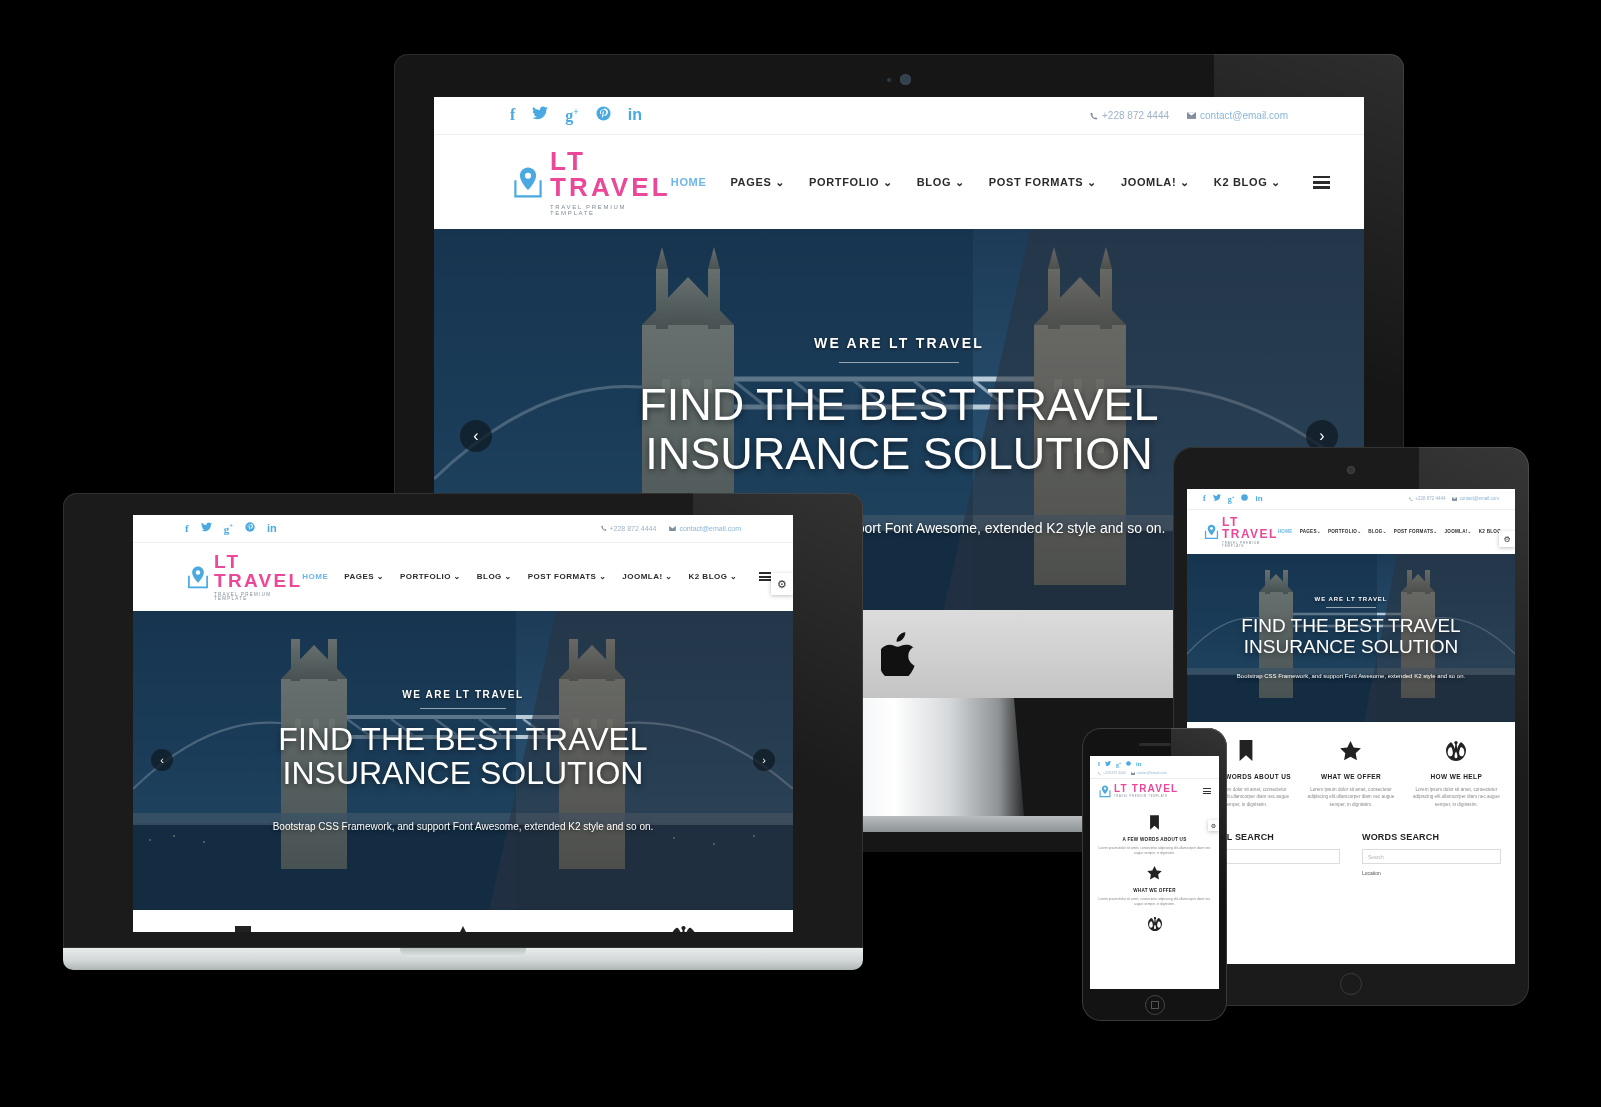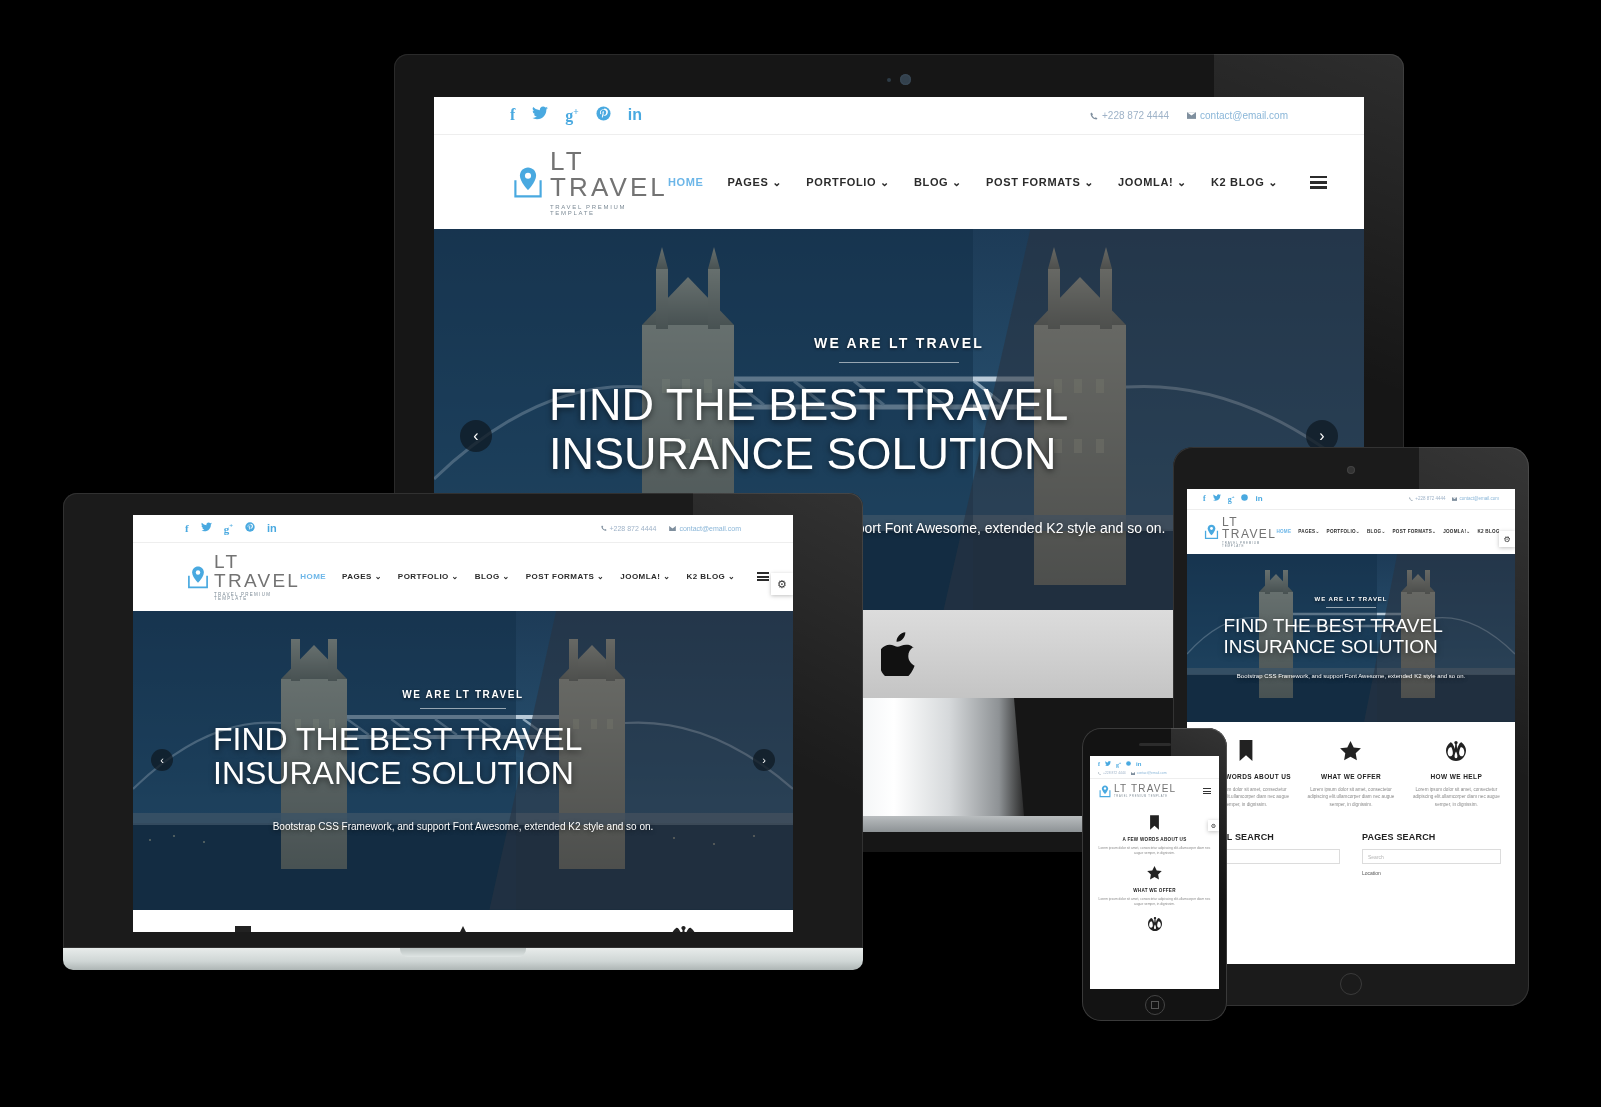--- a/index.html
+++ b/index.html
@@ -14,36 +14,36 @@
   .topbar { display:flex; align-items:center; justify-content:space-between; background:#fff; }
   .social { display:flex; color:#49a9e0; }
   .social span { font-weight:bold; }
   .contact { display:flex; color:#9fb3c8; align-items:center; }
   .contact span { display:flex; align-items:center; white-space:nowrap; }
   .navbar { display:flex; align-items:center; justify-content:space-between; background:#fff; border-top:1px solid #eee; }
   .logo { display:flex; align-items:center; }
   .pin { position:relative; flex:none; }
   .pin svg { display:block; }
   .logotext { display:flex; flex-direction:column; line-height:1; }
-  .logotitle { font-weight:normal; color:#737373; letter-spacing:.12em; }
+  .logotitle { font-weight:bold; color:#ec4899; letter-spacing:.12em; }
   .logosub { color:#7d8b96; letter-spacing:.28em; }
   .menu { display:flex; align-items:center; color:#2b2b2b; font-weight:bold; }
   .menu .mi { white-space:nowrap; letter-spacing:.06em; }
   .menu .mi.active { color:#6cb6e8; }
   .burger { display:flex; flex-direction:column; justify-content:space-between; }
   .burger i { display:block; background:#2b2b2b; }
 
   
   .hero { position:relative; overflow:hidden; }
   .bridge { position:absolute; inset:0; }
   .overlay-left { position:absolute; left:0; top:0; bottom:0; background:rgba(18,48,72,.55); }
   .overlay-right { position:absolute; top:0; bottom:0; right:0; background:rgba(40,52,66,.62);
     clip-path:polygon(22% 0, 100% 0, 100% 100%, 0 100%); }
   .hero-inner { position:relative; width:100%; height:100%; display:flex; flex-direction:column;
-    align-items:center; justify-content:center; color:#fff; text-align:left; }
+    align-items:center; justify-content:center; color:#fff; text-align:center; }
   .kicker { letter-spacing:.16em; font-weight:bold; text-shadow:0 1px 3px rgba(0,0,0,.6); }
   .kicker-rule { background:rgba(255,255,255,.55); }
   .htitle { font-weight:normal; line-height:1.08; text-shadow:0 2px 6px rgba(0,0,0,.55); }
   .hsub { text-shadow:0 1px 4px rgba(0,0,0,.6); }
   .arrow { position:absolute; top:50%; transform:translateY(-50%); border-radius:50%;
     background:rgba(15,25,35,.75); color:#fff; display:flex; align-items:center; justify-content:center; }
   .gearbtn { position:absolute; right:0; background:#fff; display:flex; align-items:center; justify-content:center;
     box-shadow:0 1px 4px rgba(0,0,0,.25); color:#333; }
 
   
@@ -675,21 +675,21 @@
           </div>
         </div>
 
         <div class="searchband">
           <div class="scol">
             <h5>HOTEL SEARCH</h5>
             <div class="sinput">Search</div>
             <div class="slabel">Location</div>
           </div>
           <div class="scol">
-            <h5>PAGES SEARCH</h5>
+            <h5>WORDS SEARCH</h5>
             <div class="sinput">Search</div>
             <div class="slabel">Location</div>
           </div>
         </div>
 
         <div class="gearbtn" style="top:42px;width:16px;height:16px;font-size:8px;">
           <span>⚙</span>
         </div>
       </div>
     </div>

